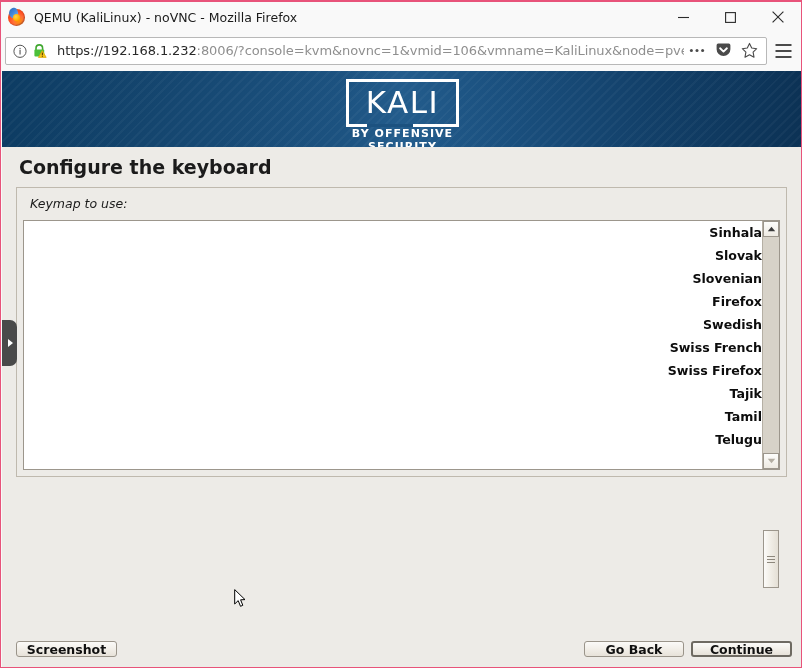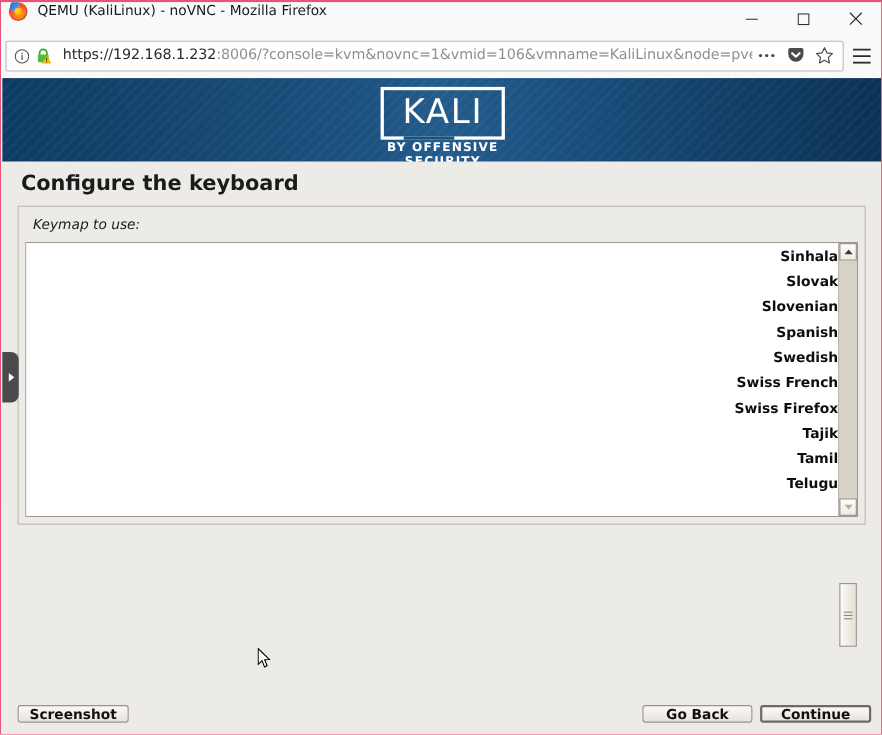--- a/index.html
+++ b/index.html
@@ -21,21 +21,21 @@
     border-top-width: 2px;
     background: #f9f9f9;
     overflow: hidden;
   }
 
   
   #titlebar {
     height: 30px;
     background: #f9f9f9;
     display: flex;
-    align-items: flex-start;
+    align-items: center;
     padding-left: 7px;
     position: relative;
   }
   #ff-logo {
     width: 17px; height: 17px;
     border-radius: 50%;
     background:
       radial-gradient(circle at 62% 70%, #ff9500 0%, #ff7139 32%, #ff4f22 55%, #e8440f 74%, #d13a12 100%);
     box-shadow: inset -1px -1px 1px rgba(0,0,0,.25);
     position: relative;
@@ -445,21 +445,21 @@
       <div id="page-title">Configure the keyboard</div>
 
       <div id="group-frame">
         <div id="group-label">Keymap to use:</div>
 
         <div id="listwrap">
           <div id="listbox">
               <div class="list-item">Sinhala</div>
               <div class="list-item">Slovak</div>
               <div class="list-item">Slovenian</div>
-              <div class="list-item">Spanish</div>
+              <div class="list-item">Firefox</div>
               <div class="list-item">Swedish</div>
               <div class="list-item">Swiss French</div>
               <div class="list-item">Swiss Firefox</div>
               <div class="list-item">Tajik</div>
               <div class="list-item">Tamil</div>
               <div class="list-item">Telugu</div>
             </div>
 
           <div id="scrollbar">
             <div class="sb-arrow">

